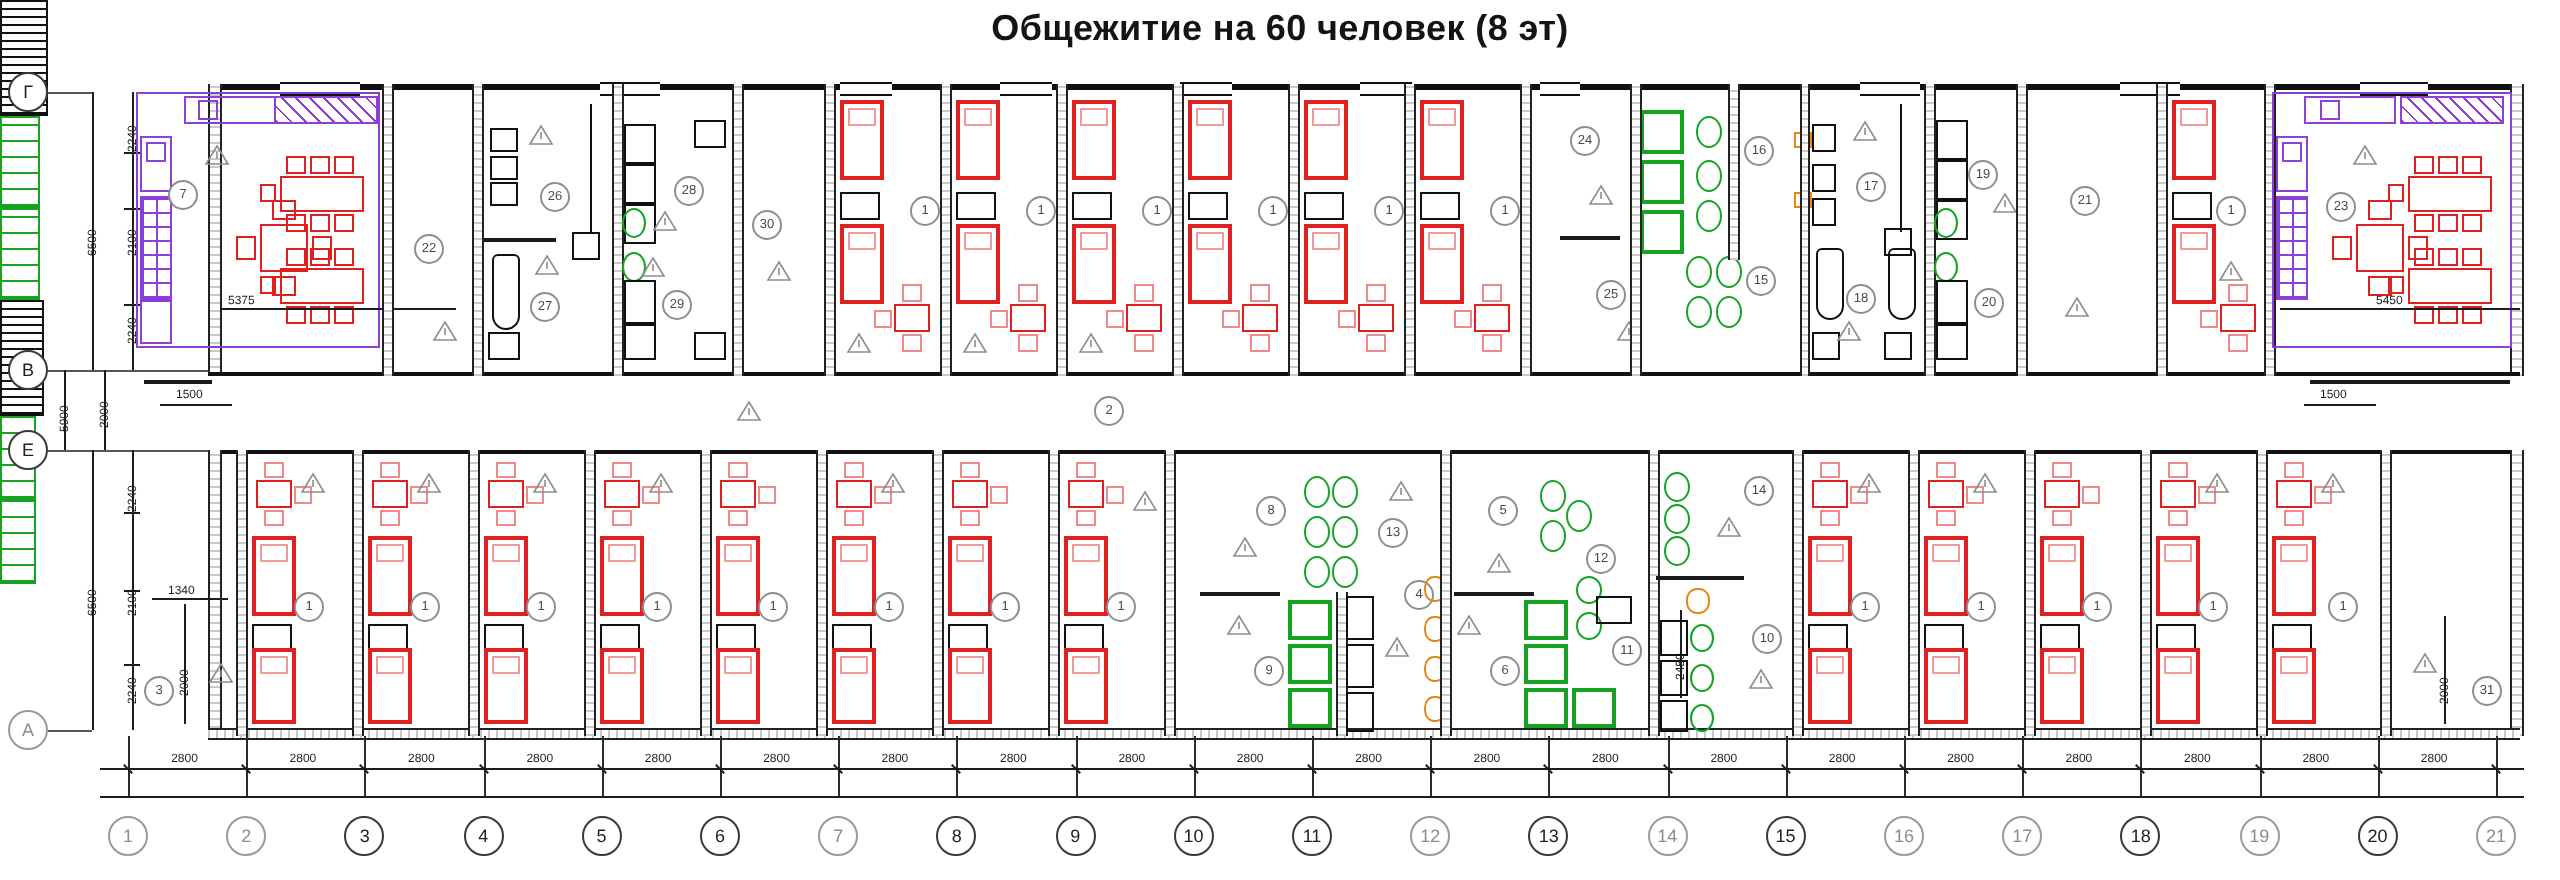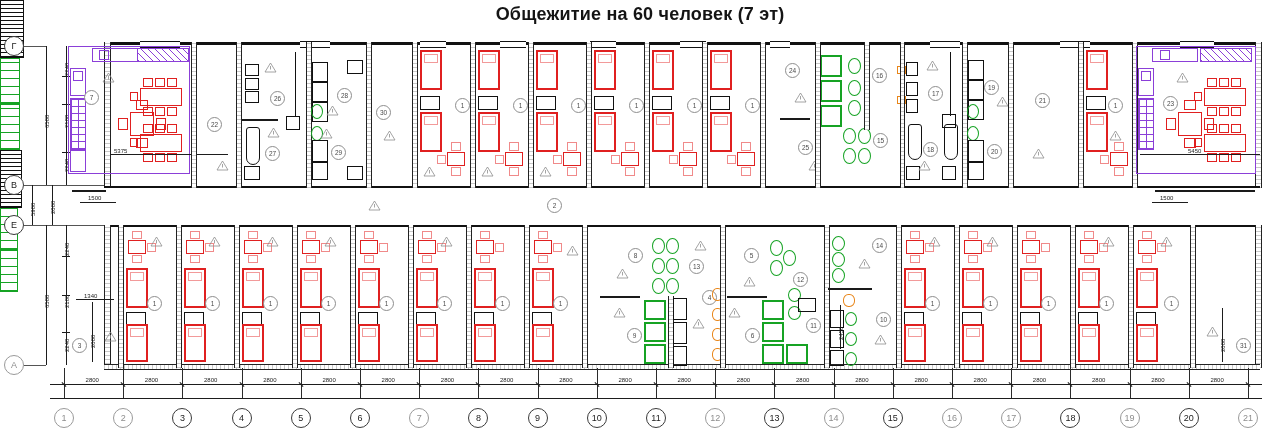--- a/index.html
+++ b/index.html
@@ -78,21 +78,21 @@
   }
   .ell{position:absolute;border:1px solid #16a324;border-radius:50%;}
   .ello{position:absolute;border:1px solid #e8861a;border-radius:45%;}
   .tub{position:absolute;border:1px solid #111;border-radius:6px 6px 14px 14px;}
 </style>
 </head>
 <body>
 
 <div id="plan">
 
-  <div id="title">Общежитие на 60 человек (7 эт)</div>
+  <div id="title">Общежитие на 60 человек (8 эт)</div>
 
   <div class="bub" style="left:4px;top:36px;width:20px;height:20px;">
       <span>Г</span>
     </div>
   <div class="bub" style="left:4px;top:175px;width:20px;height:20px;">
       <span>В</span>
     </div>
   <div class="bub" style="left:4px;top:215px;width:20px;height:20px;">
       <span>Е</span>
     </div>

